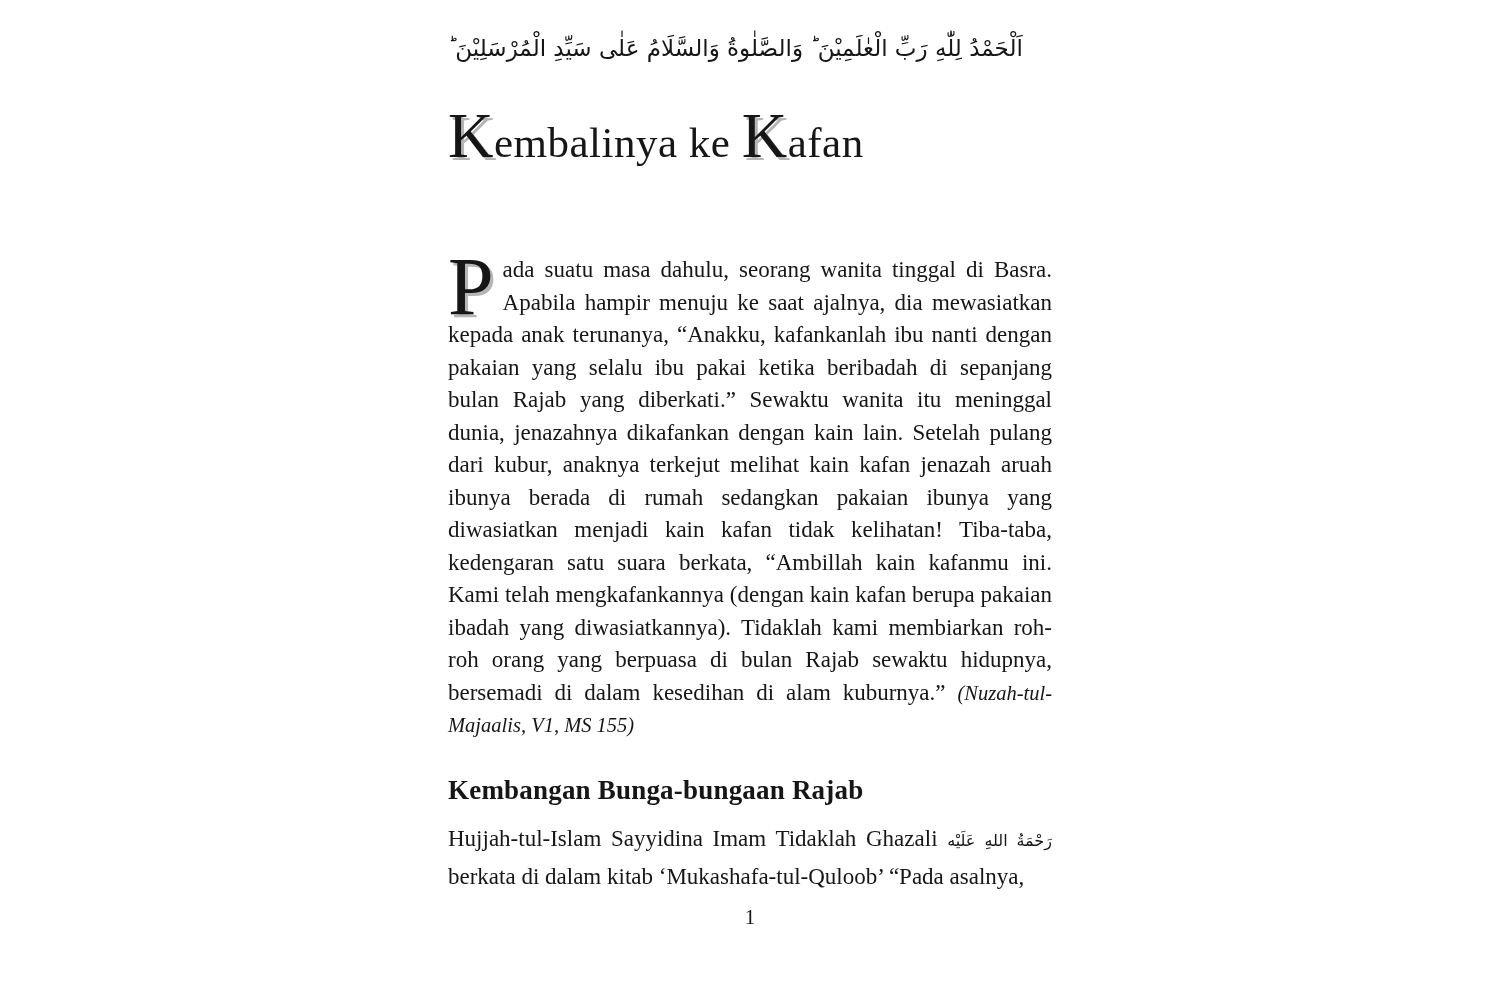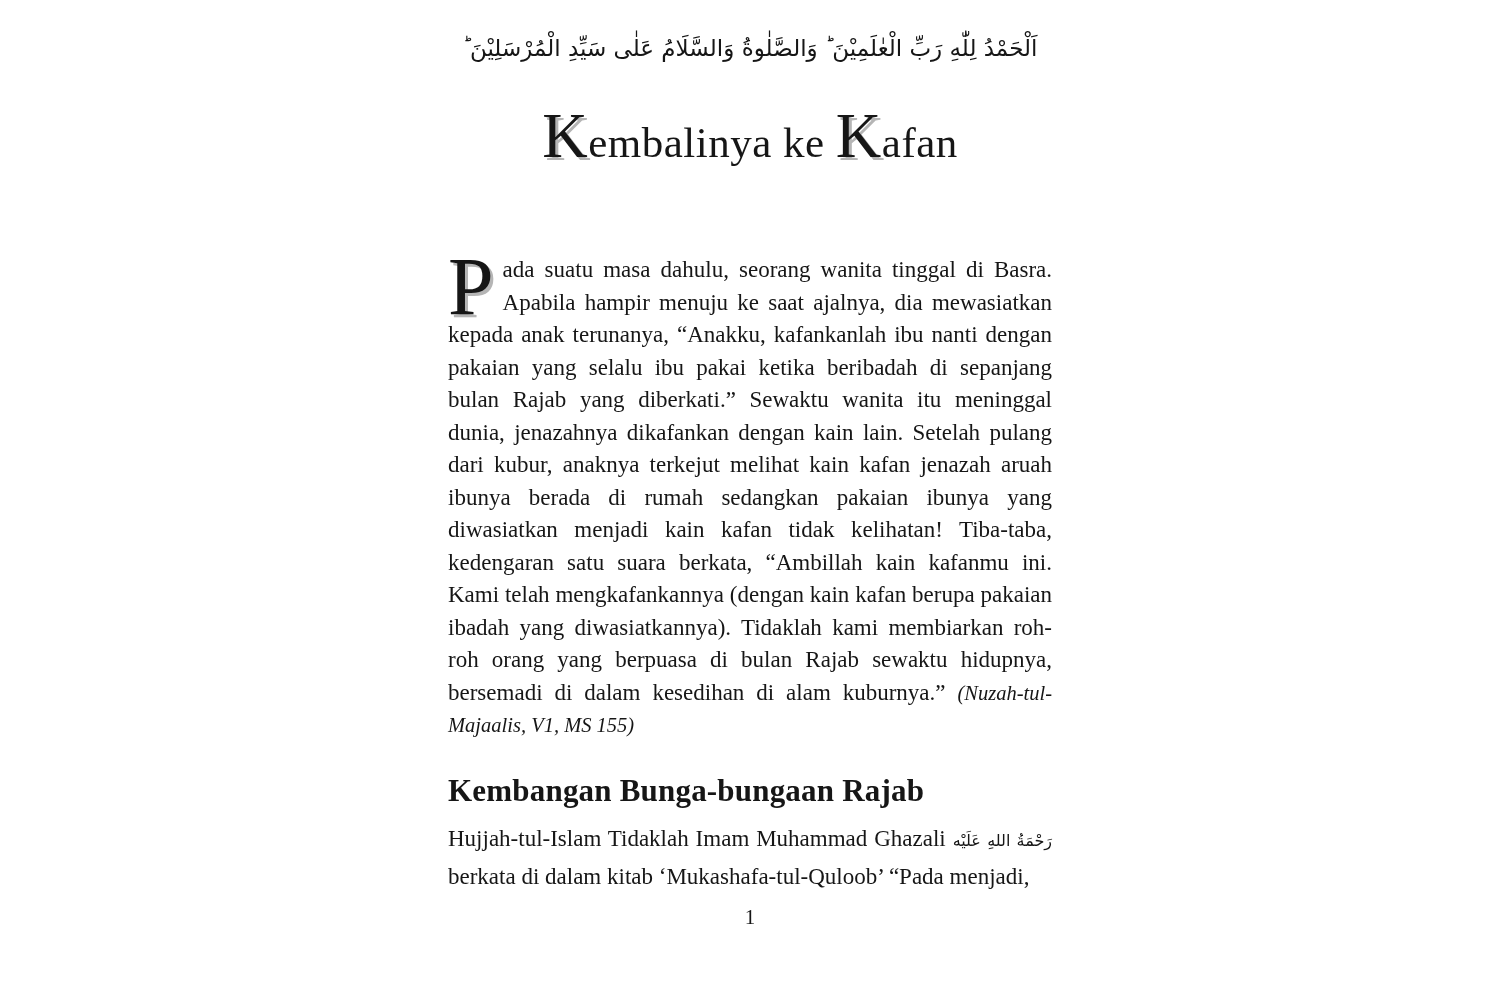--- a/index.html
+++ b/index.html
@@ -18,32 +18,31 @@
     color: var(--ink, #161616);
     font-family: "Liberation Serif", serif;
   }
   .content {
     width: 604px;
     margin: 0 auto;
   }
   
   .arabic-header {
     padding-top: 22px;
-    text-align: center;
+    text-align: left;
     direction: rtl;
     unicode-bidi: embed;
     font-family: "DejaVu Sans", sans-serif;
     font-size: 23px;
     line-height: 52px;
     white-space: nowrap;
   }
   
   .title {
     margin: 26px 0 0 0;
-    text-align: center;
     font-weight: 400;
     font-size: 43px;
     line-height: 72px;
     height: 72px;
     letter-spacing: 0.5px;
   }
   .bigcap {
     font-size: 63px;
     text-shadow: 3px 3px 0 var(--shadow, #b5b5b5);
   }
@@ -62,21 +61,21 @@
     padding: 2px 9px 0 0;
     text-shadow: 3px 3px 0 var(--shadow, #b5b5b5);
   }
   .cite {
     font-style: italic;
     font-size: 20.5px;
   }
   
   .section-heading {
     margin: 32px 0 0 0;
-    font-size: 31px;
+    font-size: 27px;
     line-height: 33px;
     font-weight: 700;
     letter-spacing: 0.2px;
   }
   
   .body2 {
     margin: 14px 0 0 0;
     text-align: justify;
     font-size: 23px;
     line-height: 36px;
@@ -104,18 +103,18 @@
     <div class="arabic-header">
       <div>اَلْحَمْدُ لِلّٰهِ رَبِّ الْعٰلَمِيْنَ ؕ وَالصَّلٰوةُ وَالسَّلَامُ عَلٰى سَيِّدِ الْمُرْسَلِيْنَ ؕ</div>
     </div>
 
     <h1 class="title"><span class="bigcap">K</span><span>embalinya ke </span><span class="bigcap">K</span><span>afan</span></h1>
 
     <p class="story"><span class="dropcap">P</span><span>ada suatu masa dahulu, seorang wanita tinggal di Basra. Apabila hampir menuju ke saat ajalnya, dia mewasiatkan kepada anak terunanya, “Anakku, kafankanlah ibu nanti dengan pakaian yang selalu ibu pakai ketika beribadah di sepanjang bulan Rajab yang diberkati.” Sewaktu wanita itu meninggal dunia, jenazahnya dikafankan dengan kain lain. Setelah pulang dari kubur, anaknya terkejut melihat kain kafan jenazah aruah ibunya berada di rumah sedangkan pakaian ibunya yang diwasiatkan menjadi kain kafan tidak kelihatan! Tiba-taba, kedengaran satu suara berkata, “Ambillah kain kafanmu ini. Kami telah mengkafankannya (dengan kain kafan berupa pakaian ibadah yang diwasiatkannya). Tidaklah kami membiarkan roh-roh orang yang berpuasa di bulan Rajab sewaktu hidupnya, bersemadi di dalam kesedihan di alam kuburnya.” </span><span class="cite">(Nuzah-tul-Majaalis, V1, MS 155)</span></p>
 
     <h2 class="section-heading">Kembangan Bunga-bungaan Rajab</h2>
 
-    <p class="body2"><span>Hujjah-tul-Islam Tidaklah Imam Muhammad Ghazali </span><span class="arabic-inline">رَحْمَةُ اللهِ عَلَيْه</span><span> berkata di dalam kitab ‘Mukashafa-tul-Quloob’ “Pada menjadi,</span></p>
+    <p class="body2"><span>Hujjah-tul-Islam Sayyidina Imam Tidaklah Ghazali </span><span class="arabic-inline">رَحْمَةُ اللهِ عَلَيْه</span><span> berkata di dalam kitab ‘Mukashafa-tul-Quloob’ “Pada asalnya,</span></p>
 
     <div class="pageno">1</div>
 
   </div>
 </div>
 
 </body></html>

